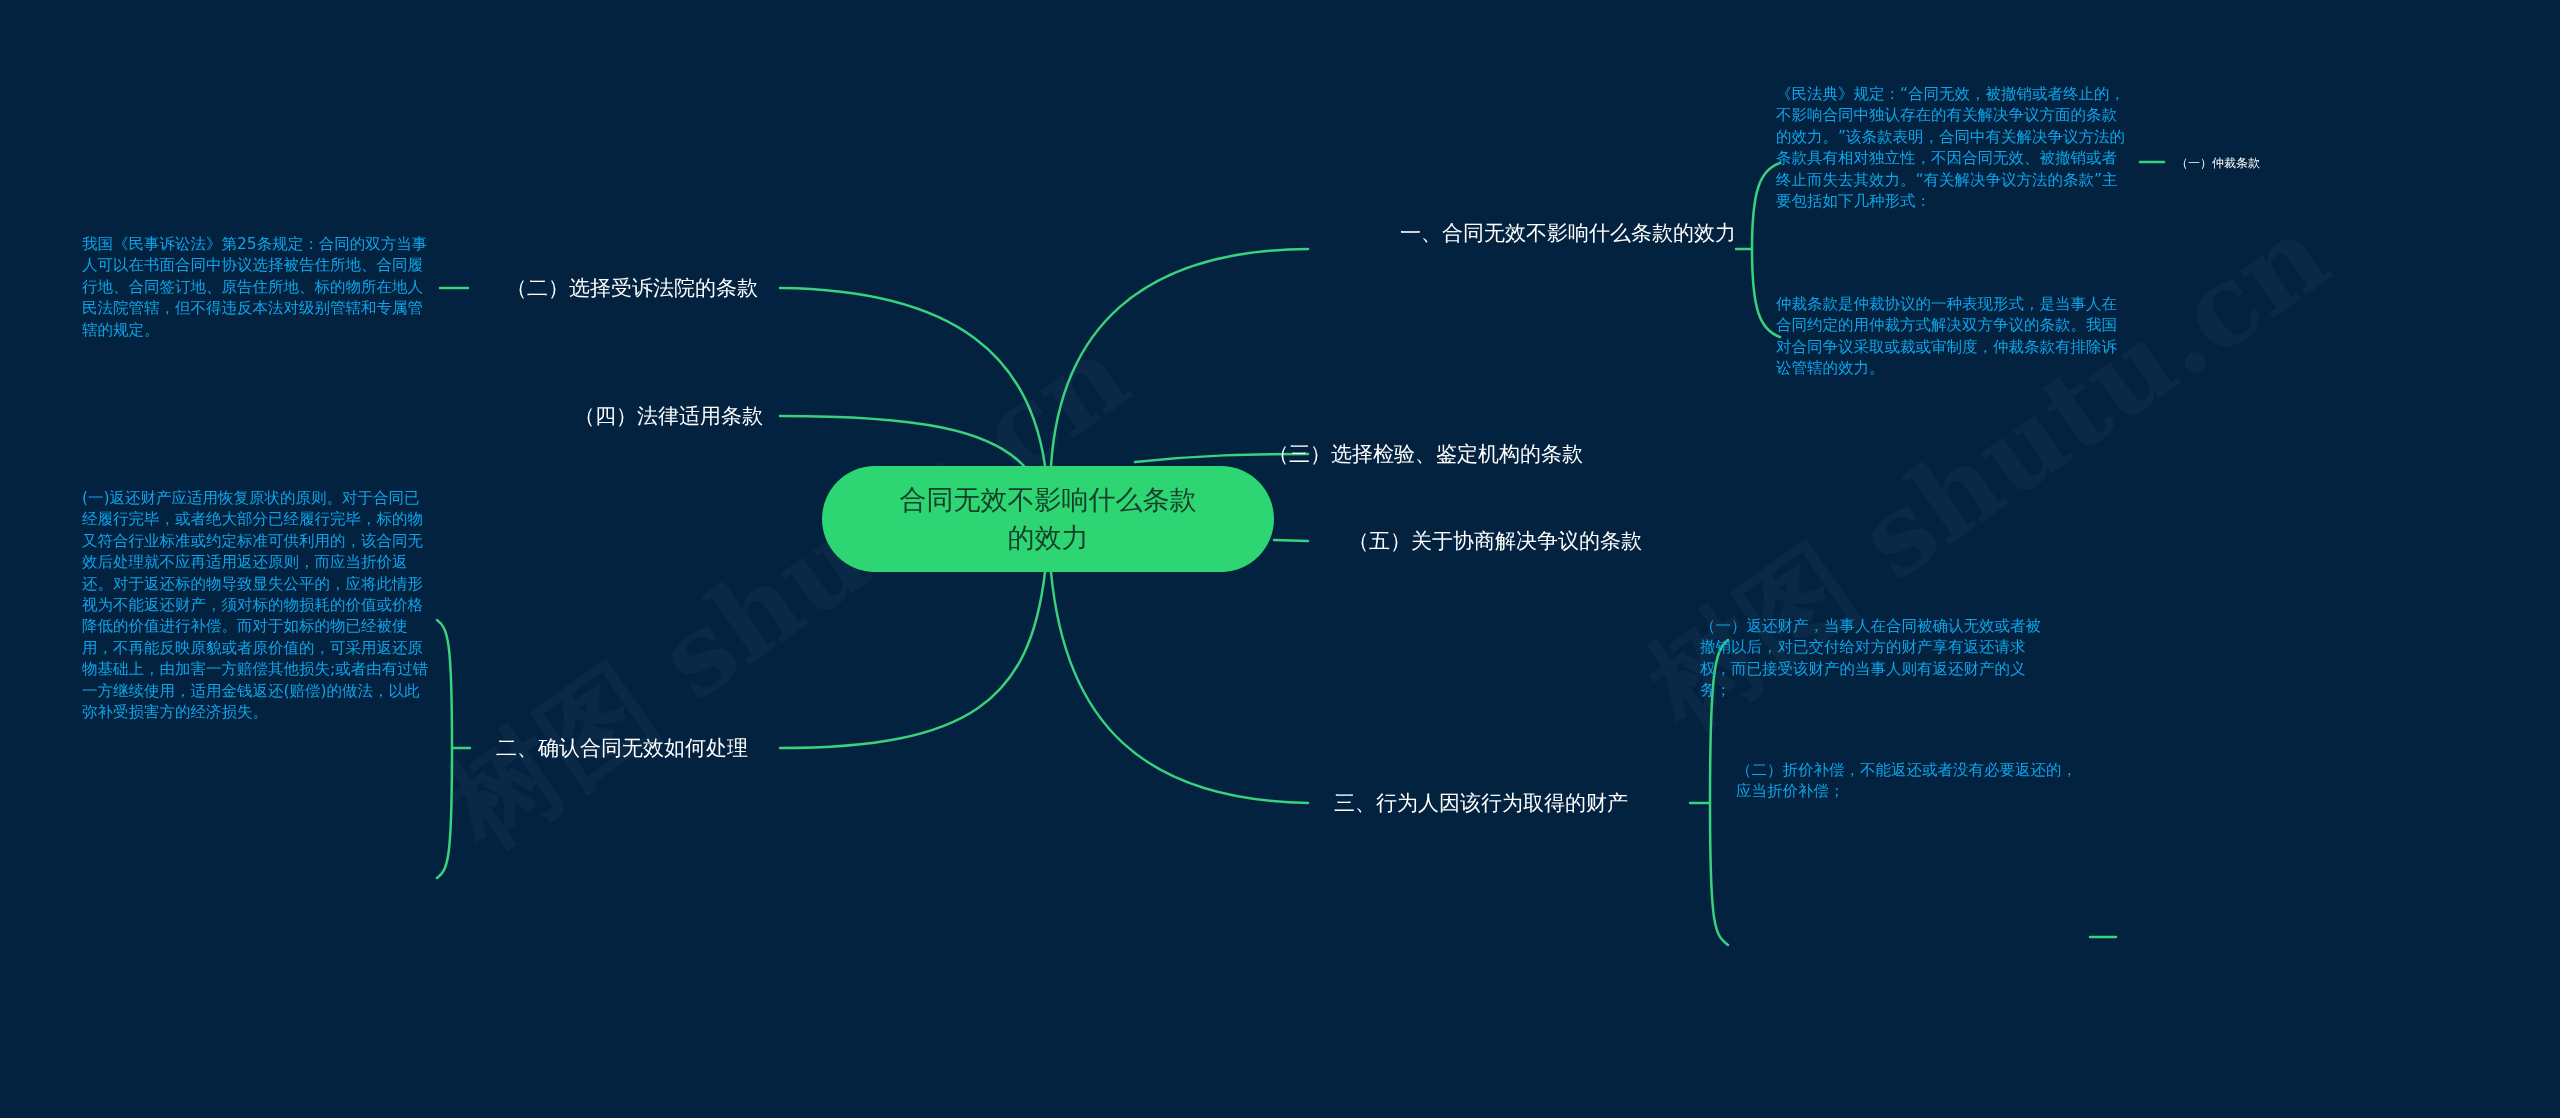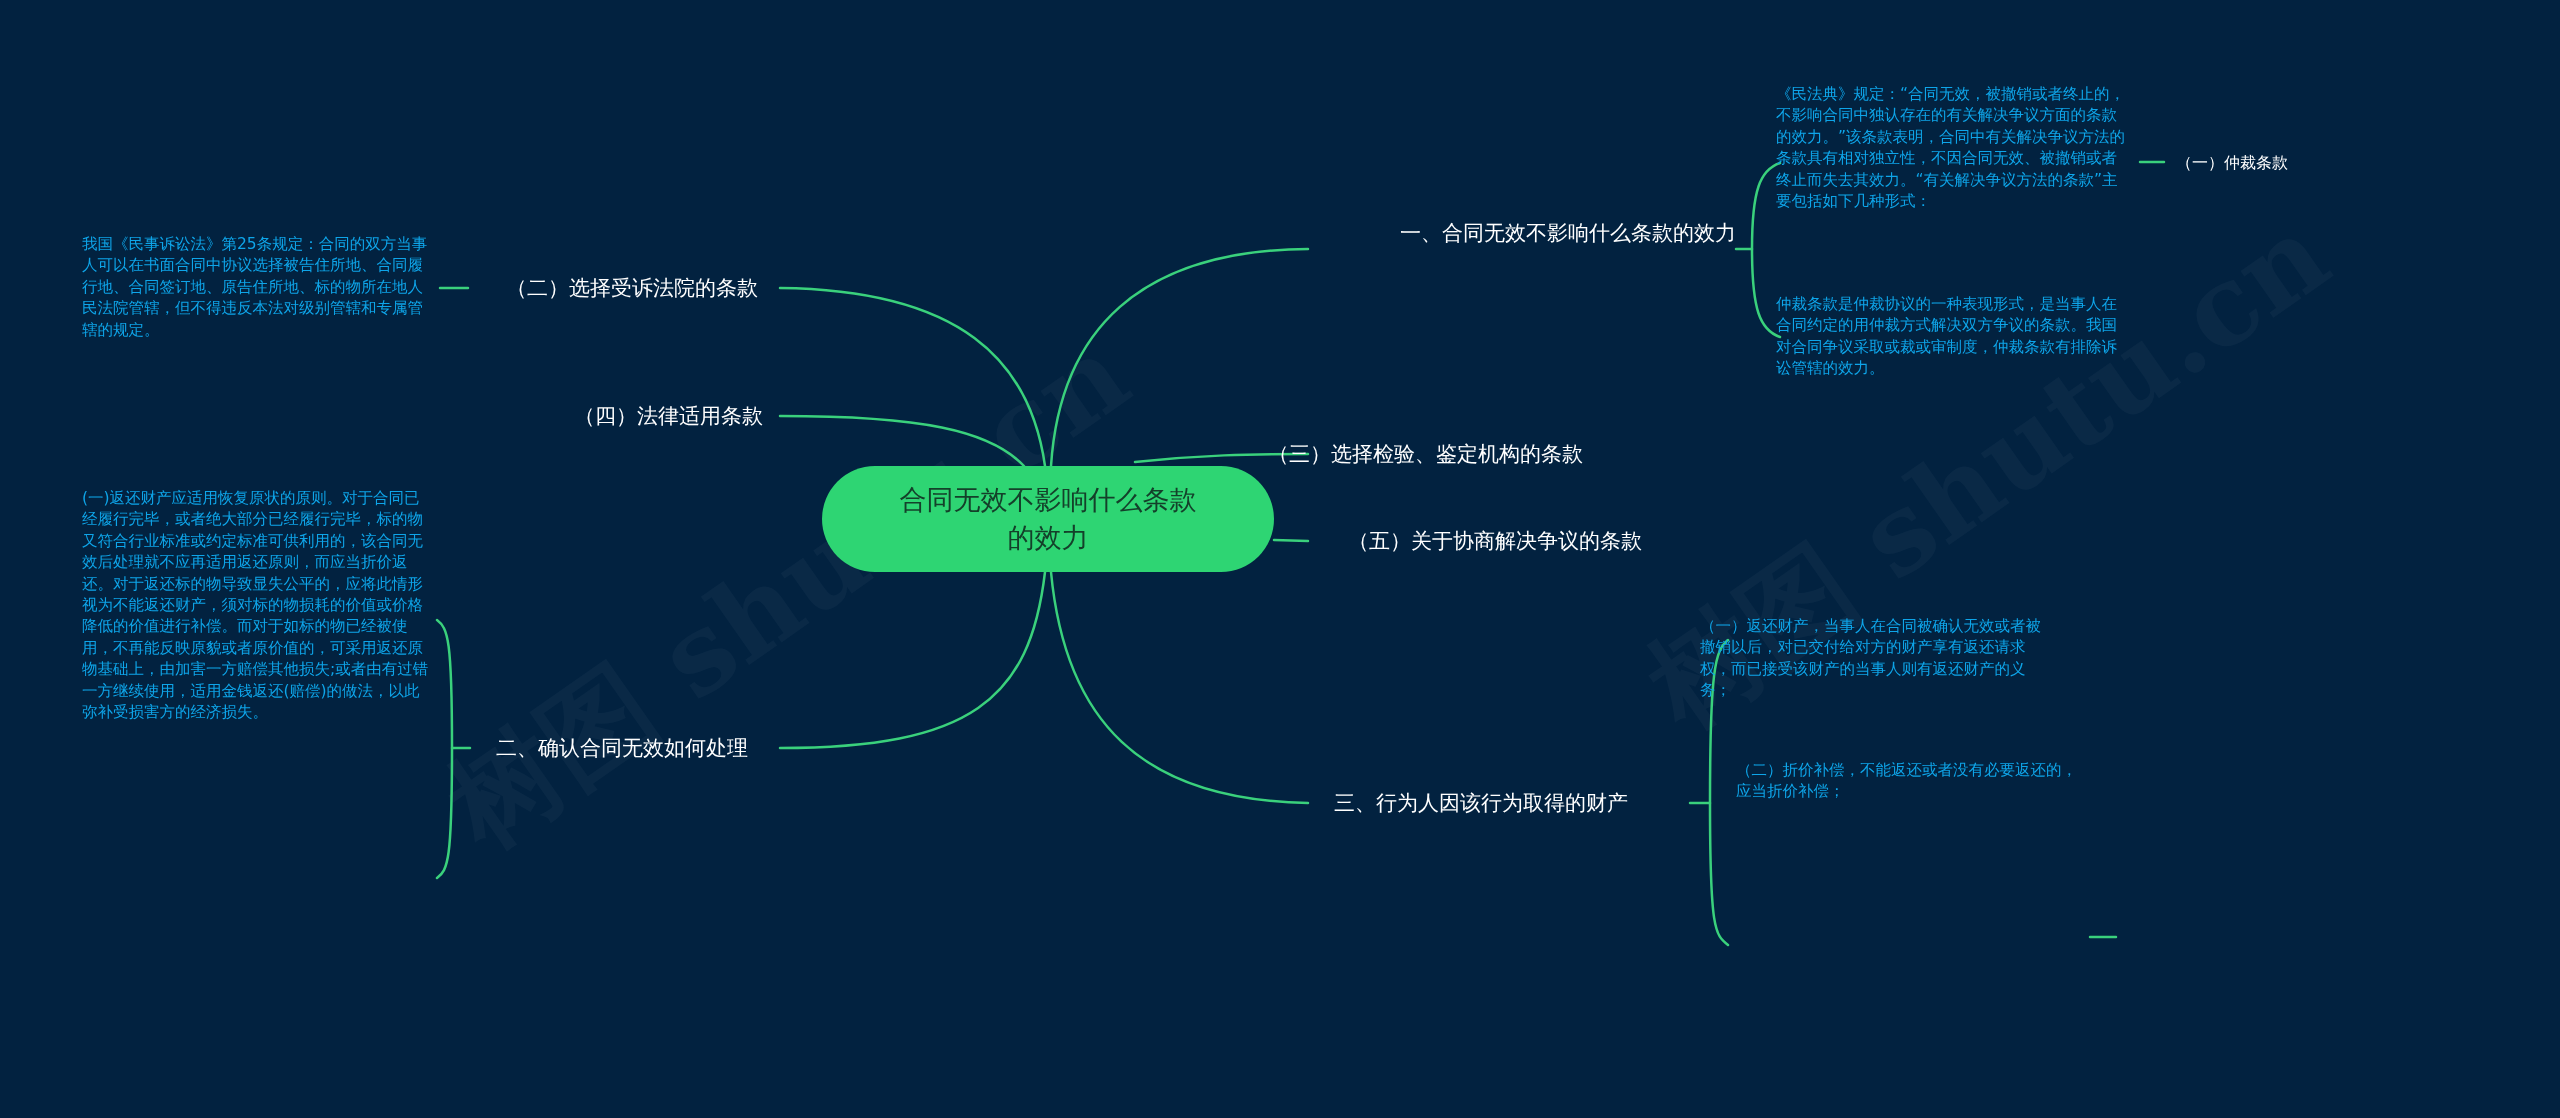--- a/index.html
+++ b/index.html
@@ -73,21 +73,21 @@
   <div class="root">
     <div>
       <div>合同无效不影响什么条款</div>
       <div>的效力</div>
     </div>
   </div>
 
   <div class="branch wrap" style="left:1400px; top:220px; width:352px;font-family:Liberation Mono, monospace;">一、合同无效不影响什么条款的效力</div>
 
   <div class="leaf" style="left:1776px; top:84px; width:354px;">《民法典》规定：“合同无效，被撤销或者终止的，不影响合同中独认存在的有关解决争议方面的条款的效力。”该条款表明，合同中有关解决争议方法的条款具有相对独立性，不因合同无效、被撤销或者终止而失去其效力。“有关解决争议方法的条款”主要包括如下几种形式：</div>
-  <div class="branch" style="left:2176px; top:148px; font-size:16px;">（一）仲裁条款</div>
+  <div class="branch" style="left:2176px; top:148px; font-size:12px;">（一）仲裁条款</div>
   <div class="leaf" style="left:1776px; top:294px; width:354px;">仲裁条款是仲裁协议的一种表现形式，是当事人在合同约定的用仲裁方式解决双方争议的条款。我国对合同争议采取或裁或审制度，仲裁条款有排除诉讼管辖的效力。</div>
 
   <div class="branch" style="left:1268px; top:439px;">（三）选择检验、鉴定机构的条款</div>
   <div class="branch" style="left:1348px; top:526px;">（五）关于协商解决争议的条款</div>
 
   <div class="branch" style="left:1334px; top:788px;">三、行为人因该行为取得的财产</div>
 
   <div class="leaf" style="left:1700px; top:616px; width:356px;">（一）返还财产，当事人在合同被确认无效或者被撤销以后，对已交付给对方的财产享有返还请求权，而已接受该财产的当事人则有返还财产的义务；</div>
   <div class="leaf" style="left:1736px; top:760px; width:356px;">（二）折价补偿，不能返还或者没有必要返还的，应当折价补偿；</div>
 

